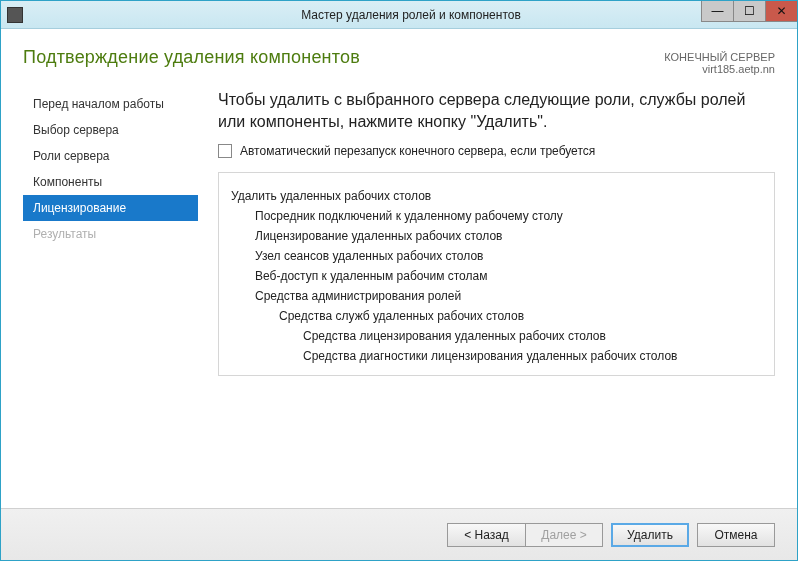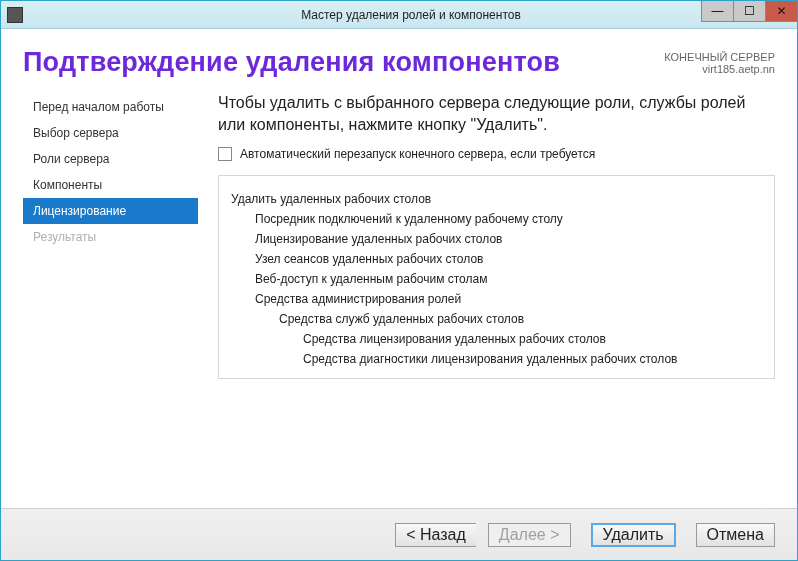--- a/index.html
+++ b/index.html
@@ -67,23 +67,23 @@
       flex-direction: column;
       padding: 18px 22px 10px 22px;
     }
     .header-row {
       display: flex;
       justify-content: space-between;
       align-items: flex-start;
       margin-bottom: 10px;
     }
     .page-title {
-      font-size: 27px;
-      font-weight: 700;
-      color: #6d28d9;
+      font-size: 18px;
+      font-weight: 400;
+      color: #4d7c0f;
       letter-spacing: 0.2px;
     }
     .server-label {
       text-align: right;
       font-size: 11px;
       color: #666;
       margin-top: 4px;
       margin-left: 8px;
     }
     .server-label .l1 { display: block; }
@@ -157,25 +157,24 @@
       align-items: center;
       padding: 0 22px;
       gap: 8px;
       background: linear-gradient(#f0f0f0,#e8e8e8);
     }
     .btn {
       min-width: 78px;
       height: 24px;
       border: 1px solid #999;
       background: linear-gradient(#f8f8f8,#e2e2e2);
-      font-size: 16px;
+      font-size: 12px;
       color: #222;
       padding: 0 10px;
       cursor: pointer;
-      margin-left: 12px;
     }
     .btn.primary {
       border: 2px solid #5aa9e6;
     }
     .btn.disabled {
       color: #a0a0a0;
       background: #efefef;
       cursor: default;
     }
     .btn-group {

